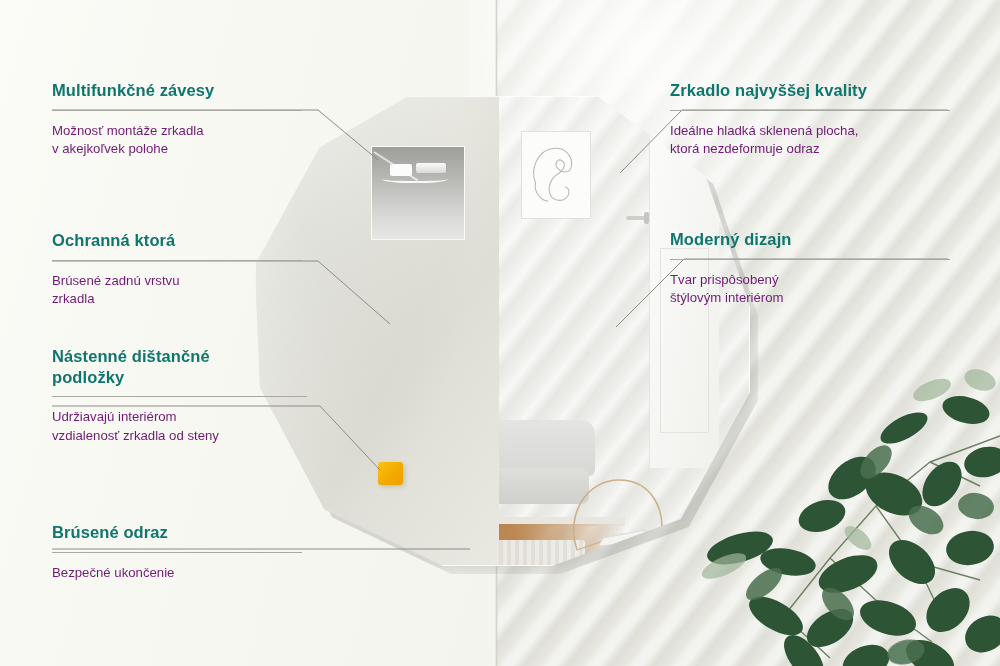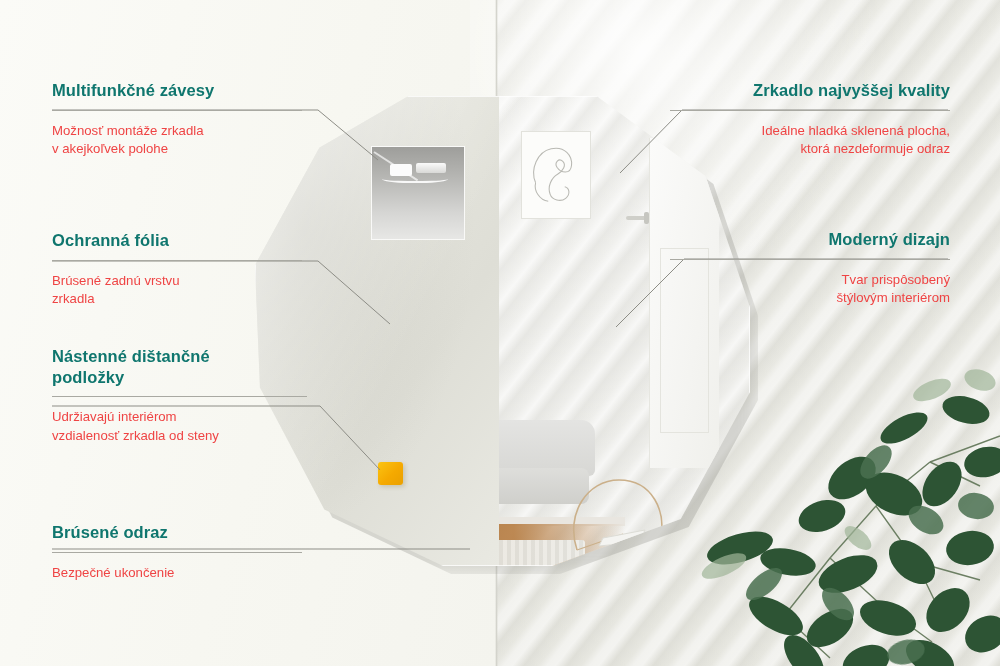--- a/index.html
+++ b/index.html
@@ -172,25 +172,25 @@
   
   .callout { position:absolute; }
   .callout h3 {
     font-size:16.5px; font-weight:bold; color:#0f766e; letter-spacing:.1px;
     line-height:1.25; white-space:pre-line;
   }
   .callout .rule {
     height:1px; background:#a9a9a2; margin:9px 0 11px 0;
   }
   .callout p {
-    font-size:13.2px; color:#ef4444; line-height:1.42; white-space:pre-line;
+    font-size:13.2px; color:#701a75; line-height:1.42; white-space:pre-line;
     font-weight:400;
   }
   .left-callout { left:52px; text-align:left; }
-  .right-callout { right:50px; text-align:right; }
+  .right-callout { right:50px; text-align:left; }
 
   
   .lines { position:absolute; inset:0; width:1000px; height:666px; pointer-events:none; }
 
   
   .plant { position:absolute; right:0; bottom:0; width:320px; height:300px; }
   .plant svg { width:100%; height:100%; }
 </style>
 </head>
 <body>
@@ -279,21 +279,21 @@
   </svg>
 
   <div class="callout left-callout" style="top:80px; width:250px;">
     <h3>Multifunkčné závesy</h3>
     <div class="rule"></div>
     <p>Možnosť montáže zrkadla
 v akejkoľvek polohe</p>
   </div>
 
   <div class="callout left-callout" style="top:230px; width:250px;">
-    <h3>Ochranná fólia</h3>
+    <h3>Ochranná ktorá</h3>
     <div class="rule"></div>
     <p>Brúsené zadnú vrstvu
 zrkadla</p>
   </div>
 
   <div class="callout left-callout" style="top:346px; width:255px;">
     <h3>Nástenné dištančné
 podložky</h3>
     <div class="rule"></div>
     <p>Udržiavajú interiérom

